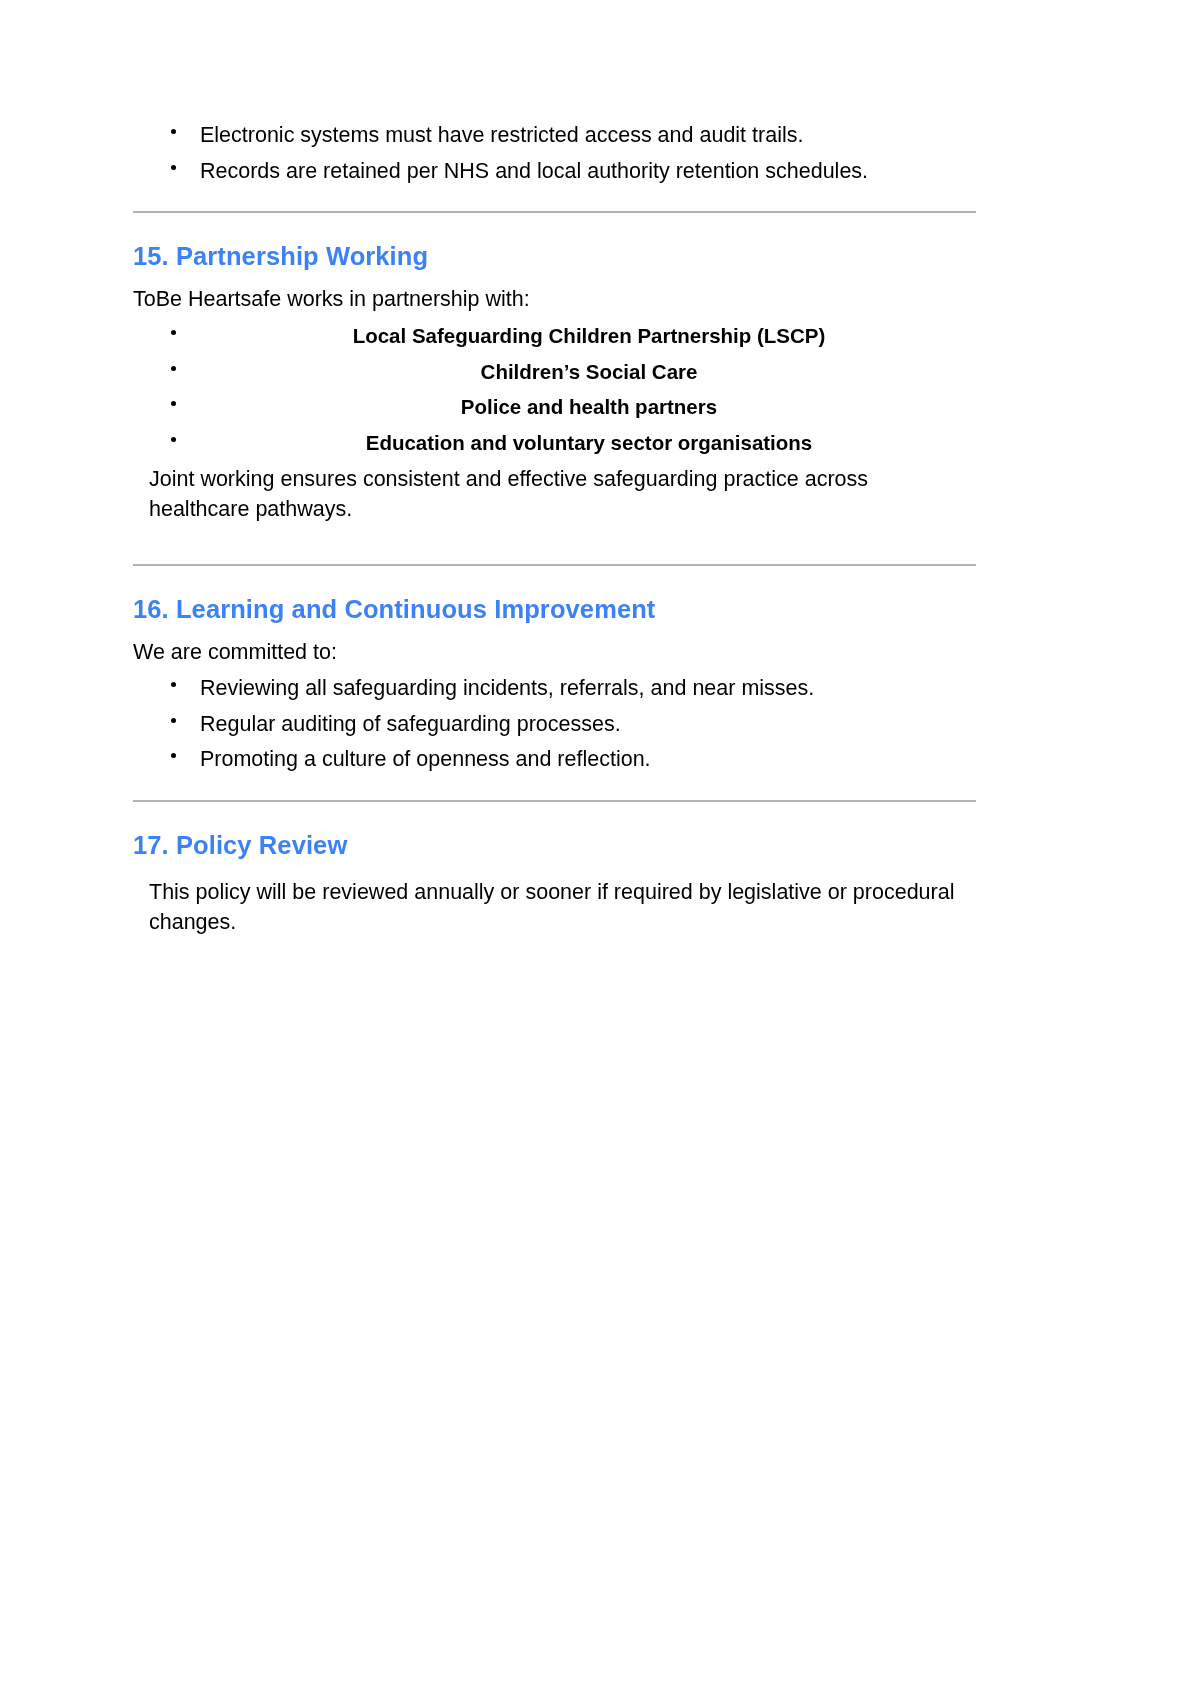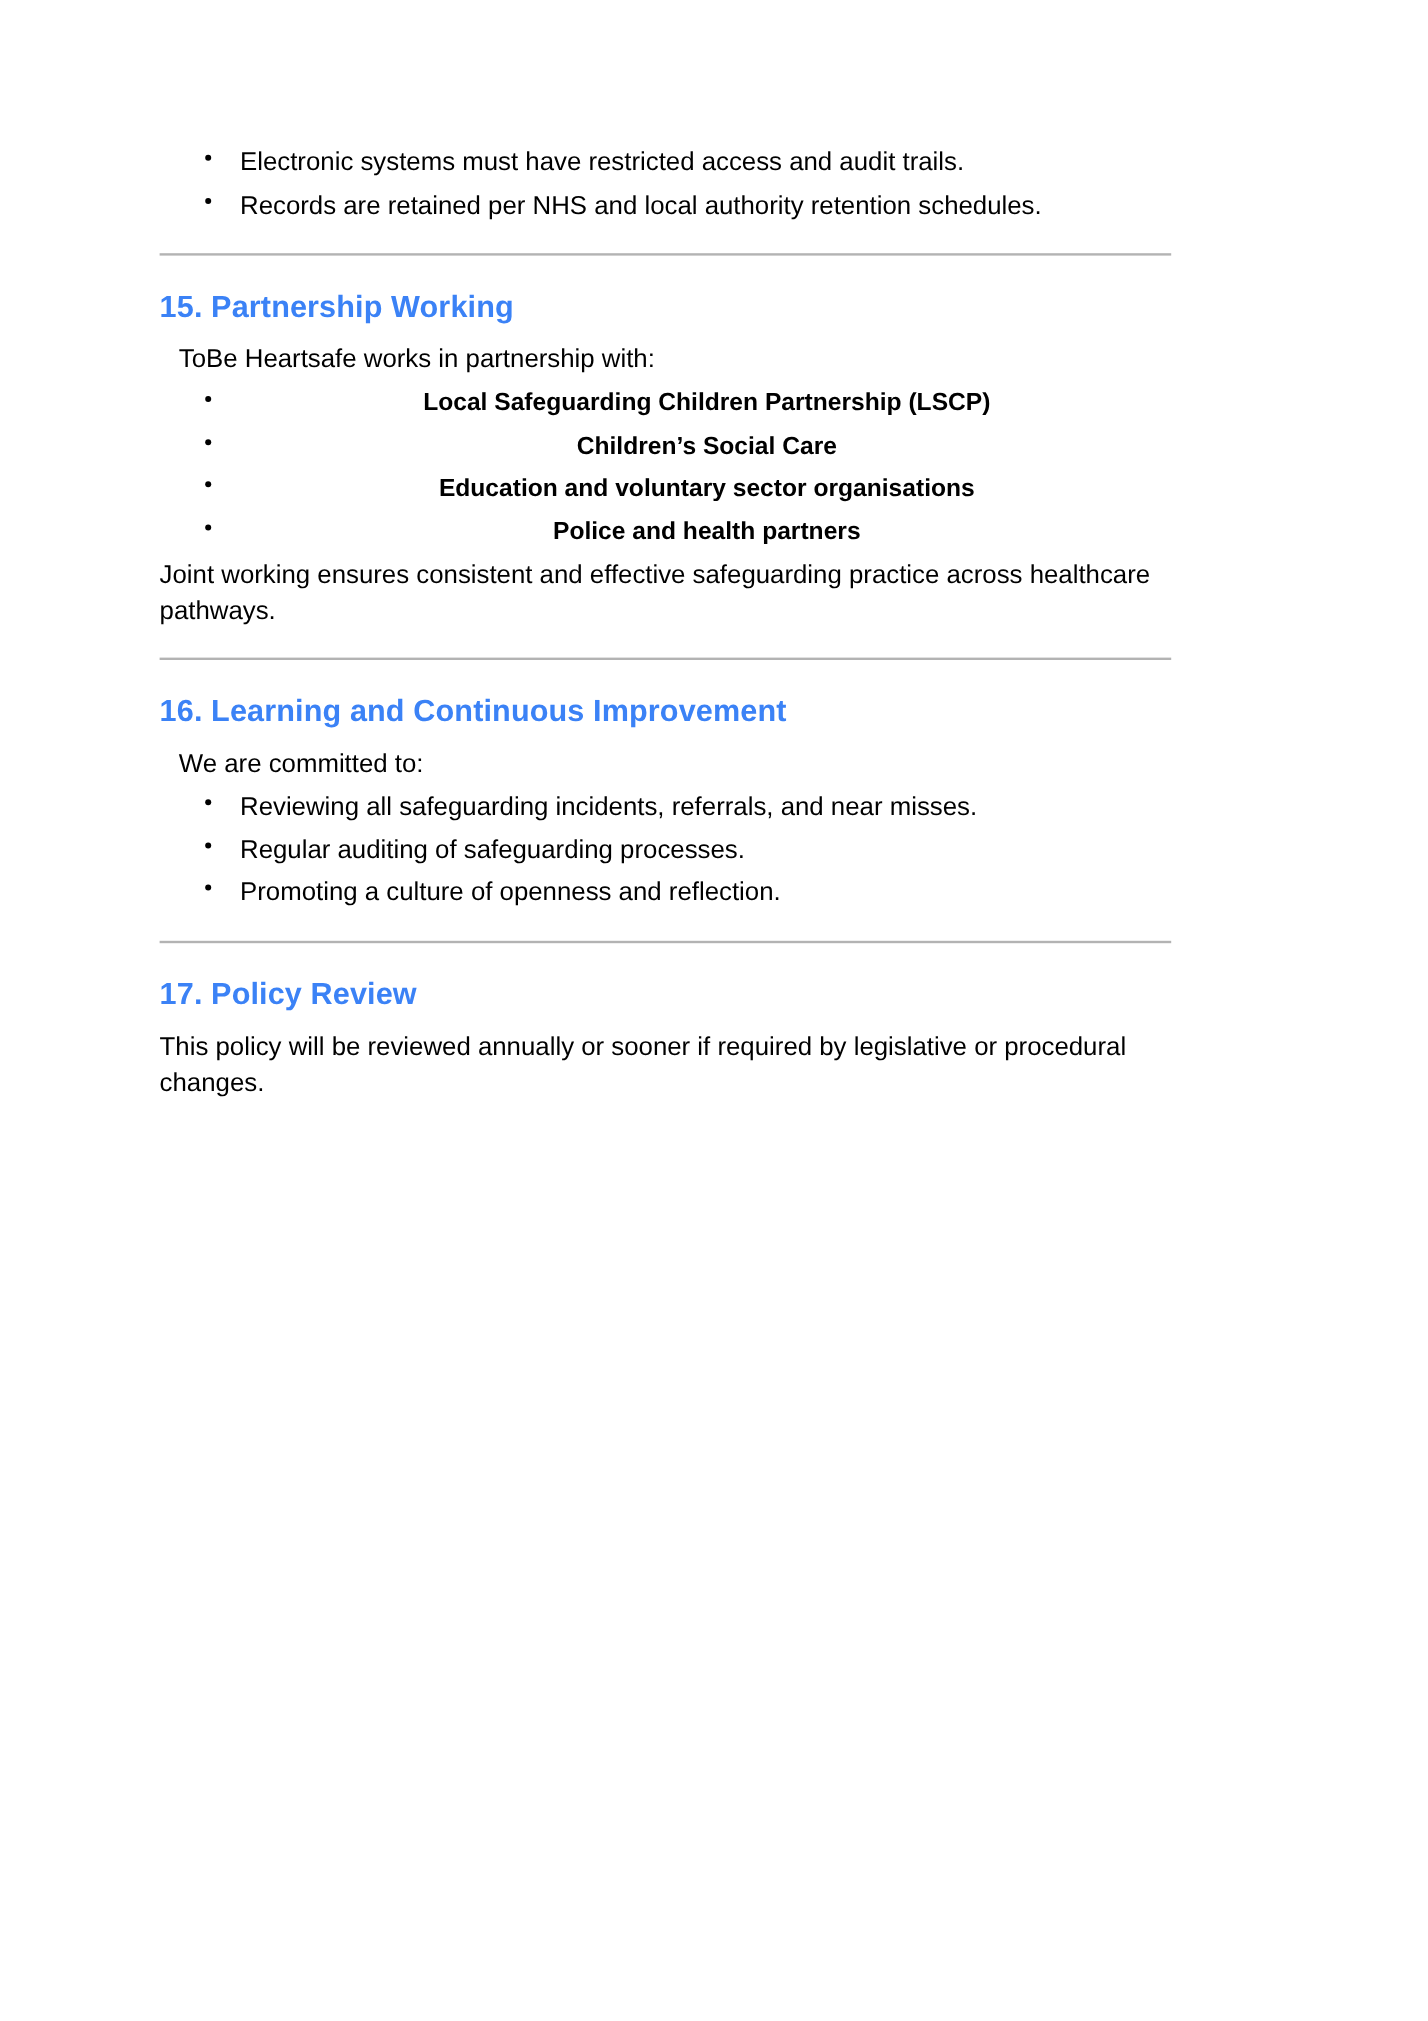--- a/index.html
+++ b/index.html
@@ -62,27 +62,27 @@
     text-align: center;
   }
   ul.bullets.bold-items > li .bullet-dot {
     top: 12px;
   }
 
   
   p.body-text {
     font-size: 21.5px;
     line-height: 30px;
-    margin: 0;
+    margin: 16px;
     color: #000;
   }
   p.lead-in {
     font-size: 21.5px;
     line-height: 30px;
-    margin: 0 0 4px 16px;
+    margin: 0 0 4px 0;
     color: #000;
   }
 
   
   h2.section-heading {
     font-size: 25.5px;
     font-weight: bold;
     margin: 0 0 12px 0;
     line-height: 31px;
     color: #3b82f6;
@@ -133,25 +133,25 @@
       <li>
         <span class="bullet-dot"></span>
         <span>Local Safeguarding Children Partnership (LSCP)</span>
       </li>
       <li>
         <span class="bullet-dot"></span>
         <span>Children’s Social Care</span>
       </li>
       <li>
         <span class="bullet-dot"></span>
-        <span>Education and voluntary sector organisations</span>
+        <span>Police and health partners</span>
       </li>
       <li>
         <span class="bullet-dot"></span>
-        <span>Police and health partners</span>
+        <span>Education and voluntary sector organisations</span>
       </li>
     </ul>
 
     <p class="body-text" style="margin-top:4px;">Joint working ensures consistent and effective safeguarding practice across healthcare pathways.</p>
 
     <div class="sp-after-para"></div>
     <hr class="divider">
     <div class="sp-before-heading"></div>
 
     <h2 class="section-heading">16. Learning and Continuous Improvement</h2>

